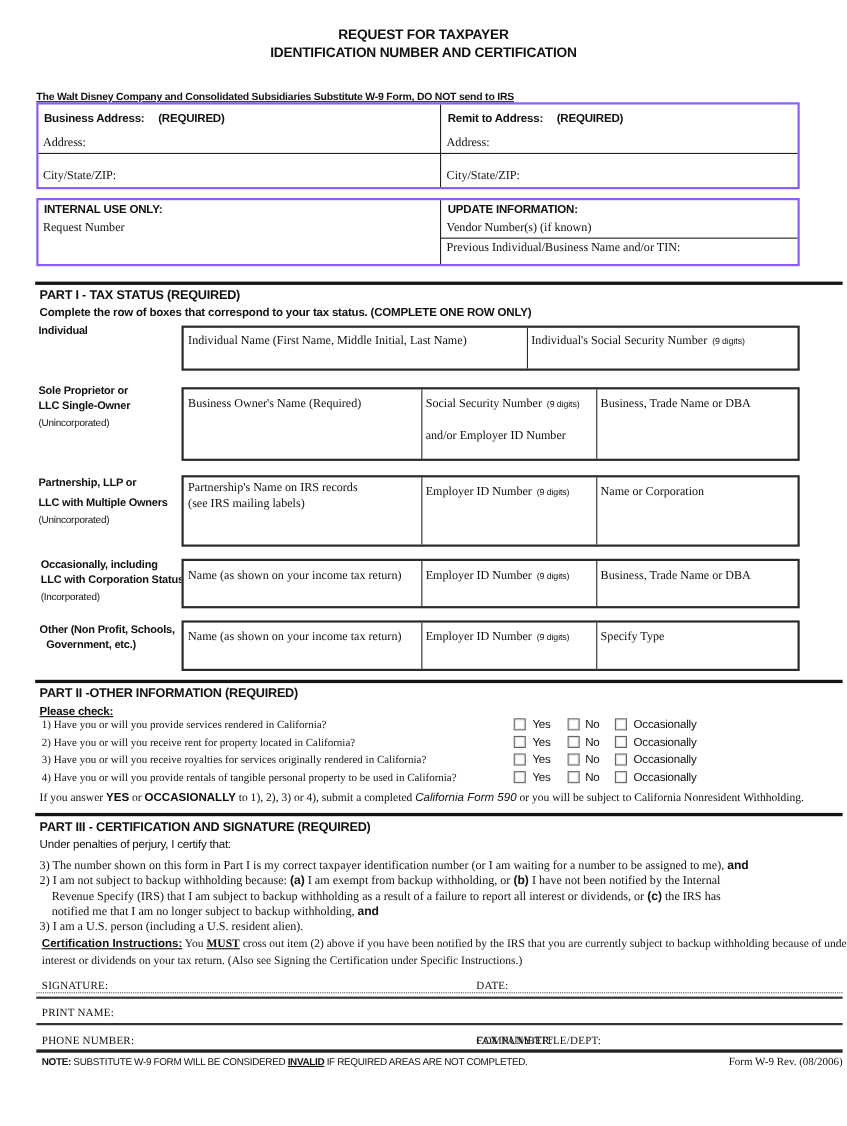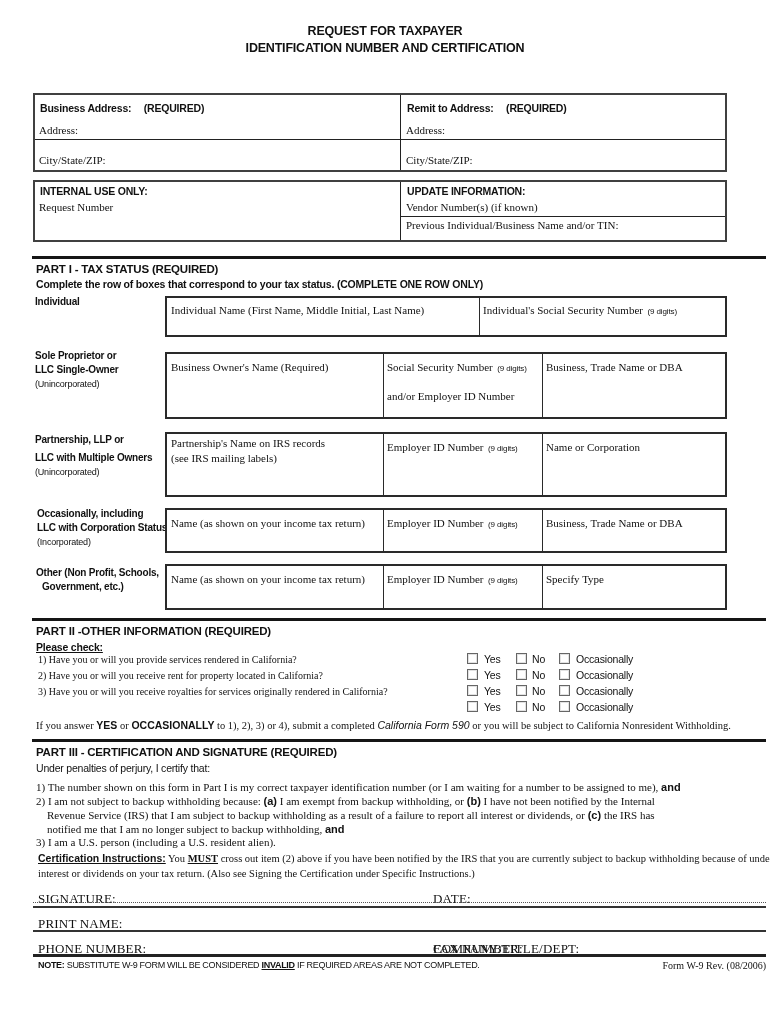--- a/index.html
+++ b/index.html
@@ -6,50 +6,51 @@
   .page{position:relative;width:770px;height:1024px;background:#ffffff;overflow:hidden;
         font-family:"Liberation Sans",sans-serif;color:#111;}
   .abs{position:absolute;}
   .sans{font-family:"Liberation Sans",sans-serif;}
   .serif{font-family:"Liberation Serif",serif;}
   .b{font-weight:bold;}
   .u{text-decoration:underline;}
   .i{font-style:italic;}
   .title{width:770px;text-align:center;font-weight:bold;font-size:12.5px;letter-spacing:-0.2px;}
   .subtitle{font-weight:bold;font-size:9.5px;letter-spacing:-0.2px;text-decoration:underline;}
-  .tbl{border:2px solid #404040;box-sizing:border-box;}
+  .tbl{border:2px solid #8b5cf6;box-sizing:border-box;}
   .vline{position:absolute;width:1px;background:#222;top:0;bottom:0;}
   .hline{position:absolute;height:1px;background:#222;}
   .cellhead{font-weight:bold;font-size:10.5px;letter-spacing:-0.2px;}
   .flabel{font-size:11px;}
   .rule{position:absolute;left:32px;width:734px;height:3px;background:#151515;}
   .parthead{font-weight:bold;font-size:11.5px;letter-spacing:-0.2px;}
   .partsub{font-weight:bold;font-size:10.5px;letter-spacing:-0.2px;}
   .rowlabel{font-weight:bold;font-size:10px;letter-spacing:-0.2px;line-height:14px;}
   .rowsub{font-size:9px;letter-spacing:-0.2px;}
   .box{border:2px solid #2a2a2a;box-sizing:border-box;position:absolute;background:#fff;}
   .celllbl{font-size:11px;white-space:nowrap;}
   .digits{font-size:8px;font-family:"Liberation Sans",sans-serif;letter-spacing:-0.1px;}
   .q{font-size:10px;font-family:"Liberation Serif",serif;white-space:nowrap;}
   .opt{font-size:10.5px;letter-spacing:-0.2px;}
   .cb{width:11px;height:11px;border:1px solid #666;box-shadow:inset 0 0 0 1px #e2e2e2;background:#fff;box-sizing:border-box;}
   .body3{font-size:11px;white-space:nowrap;}
   .cert{font-size:10.5px;white-space:nowrap;}
-  .sig{font-size:13px;letter-spacing:0.2px;}
+  .sig{font-size:10px;letter-spacing:0.2px;}
   .note{font-size:9px;letter-spacing:-0.3px;white-space:nowrap;}
   .seg .sans{font-family:"Liberation Sans",sans-serif;}
   .seg .serif{font-family:"Liberation Serif",serif;}
 </style>
 </head>
 <body>
 
 <div class="page">
 
   <div class="abs title" style="top:41px;left:0;">IDENTIFICATION NUMBER AND CERTIFICATION</div>
   <div class="abs title" style="top:24px;left:0;">REQUEST FOR TAXPAYER</div>
+  <div class="abs subtitle" style="top:83px;left:33px;">The Walt Disney Company and Consolidated Subsidiaries Substitute W-9 Form, DO NOT send to IRS</div>
 
   <div class="abs tbl" style="left:33px;top:93px;width:694px;height:79px;">
     <div class="vline" style="left:365px;"></div>
     <div class="hline" style="left:0;right:0;top:44px;"></div>
 
     <div class="abs" style="left:5px;top:3px;">
       <span class="cellhead">Business Address:</span>
       <span class="cellhead" style="margin-left:8px;">(REQUIRED)</span>
     </div>
     <div class="abs serif flabel" style="left:4px;top:29px;">Address:</div>
@@ -179,23 +180,23 @@
 
   <div class="rule" style="top:618px;"></div>
   <div class="abs parthead" style="left:36px;top:625px;">PART II -OTHER INFORMATION (REQUIRED)</div>
   <div class="abs partsub u" style="left:36px;top:641px;">Please check:</div>
   <div></div>
   <div class="abs seg" style="left:36px;top:719px;font-size:10.5px;white-space:nowrap;"><span class="serif">If you answer </span><span class="b sans">YES</span><span class="serif"> or </span><span class="b sans">OCCASIONALLY</span><span class="serif"> to 1), 2), 3) or 4), submit a completed </span><span class="i sans">California Form 590</span><span class="serif"> or you will be subject to California Nonresident Withholding.</span></div>
 
   <div class="rule" style="top:739px;"></div>
   <div class="abs parthead" style="left:36px;top:746px;">PART III - CERTIFICATION AND SIGNATURE (REQUIRED)</div>
   <div class="abs sans" style="left:36px;top:762px;font-size:10.5px;letter-spacing:-0.2px;">Under penalties of perjury, I certify that:</div>
-  <div class="abs seg body3" style="left:36px;top:781px;"><span class="serif">1) The number shown on this form in Part I is my correct taxpayer identification number (or I am waiting for a number to be assigned to me), </span><span class="b sans">and</span></div>
+  <div class="abs seg body3" style="left:36px;top:781px;"><span class="serif">3) The number shown on this form in Part I is my correct taxpayer identification number (or I am waiting for a number to be assigned to me), </span><span class="b sans">and</span></div>
   <div class="abs seg body3" style="left:36px;top:795px;"><span class="serif">2) I am not subject to backup withholding because: </span><span class="b sans">(a)</span><span class="serif"> I am exempt from backup withholding, or </span><span class="b sans">(b)</span><span class="serif"> I have not been notified by the Internal</span></div>
-  <div class="abs seg body3" style="left:47px;top:809px;"><span class="serif">Revenue Service (IRS) that I am subject to backup withholding as a result of a failure to report all interest or dividends, or </span><span class="b sans">(c)</span><span class="serif"> the IRS has</span></div>
+  <div class="abs seg body3" style="left:47px;top:809px;"><span class="serif">Revenue Specify (IRS) that I am subject to backup withholding as a result of a failure to report all interest or dividends, or </span><span class="b sans">(c)</span><span class="serif"> the IRS has</span></div>
   <div class="abs seg body3" style="left:47px;top:823px;"><span class="serif">notified me that I am no longer subject to backup withholding, </span><span class="b sans">and</span></div>
   <div class="abs serif body3" style="left:36px;top:836px;">3) I am a U.S. person (including a U.S. resident alien).</div>
   <div class="abs seg cert" style="left:38px;top:852px;"><span class="b u sans">Certification Instructions:</span><span class="serif"> You </span><span class="b u serif">MUST</span><span class="serif"> cross out item (2) above if you have been notified by the IRS that you are currently subject to backup withholding because of underreporting</span></div>
   <div class="abs seg cert" style="left:38px;top:867px;"><span class="serif">interest or dividends on your tax return.  (Also see Signing the Certification under Specific Instructions.)</span></div>
 
   <div class="abs serif sig" style="left:38px;top:891px;">SIGNATURE:</div>
   <div class="abs serif sig" style="left:433px;top:891px;">DATE:</div>
   <div class="abs" style="left:110px;top:890px;width:315px;height:13px;"></div>
   <div class="abs" style="left:472px;top:890px;width:290px;height:13px;"></div>
   <div class="abs" style="left:33px;top:902px;width:733px;border-top:1px dotted #555;"></div>
@@ -230,19 +231,20 @@
     <div class="abs sans opt" style="left: 532px; top: 669px;">No</div>
     <div class="abs cb" style="left: 559px; top: 669px;"></div>
     <div class="abs sans opt" style="left: 576px; top: 669px;">Occasionally</div>
     <div class="abs q" style="left: 38px; top: 686px;">3) Have you or will you receive royalties for services originally rendered in California?</div>
     <div class="abs cb" style="left: 467px; top: 685px;"></div>
     <div class="abs sans opt" style="left: 484px; top: 685px;">Yes</div>
     <div class="abs cb" style="left: 516px; top: 685px;"></div>
     <div class="abs sans opt" style="left: 532px; top: 685px;">No</div>
     <div class="abs cb" style="left: 559px; top: 685px;"></div>
     <div class="abs sans opt" style="left: 576px; top: 685px;">Occasionally</div>
+    <div class="abs q" style="left: 38px; top: 702px;">4) Have you or will you provide rentals of tangible personal property to be used in California?</div>
     <div class="abs cb" style="left: 467px; top: 701px;"></div>
     <div class="abs sans opt" style="left: 484px; top: 701px;">Yes</div>
     <div class="abs cb" style="left: 516px; top: 701px;"></div>
     <div class="abs sans opt" style="left: 532px; top: 701px;">No</div>
     <div class="abs cb" style="left: 559px; top: 701px;"></div>
     <div class="abs sans opt" style="left: 576px; top: 701px;">Occasionally</div>
   </div>
 
 </body></html>

